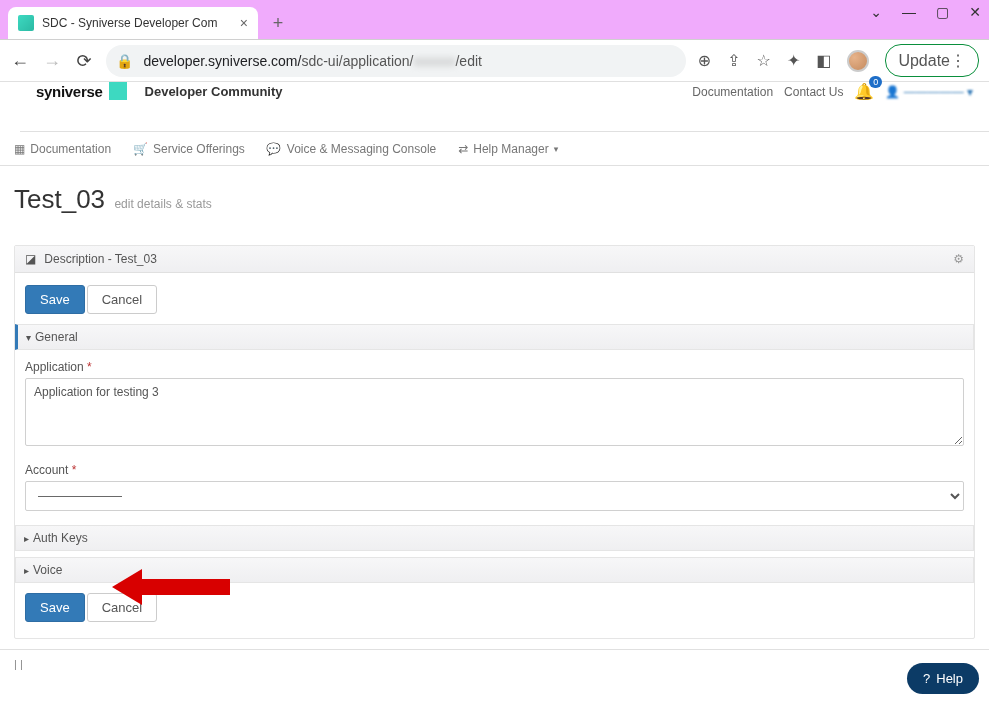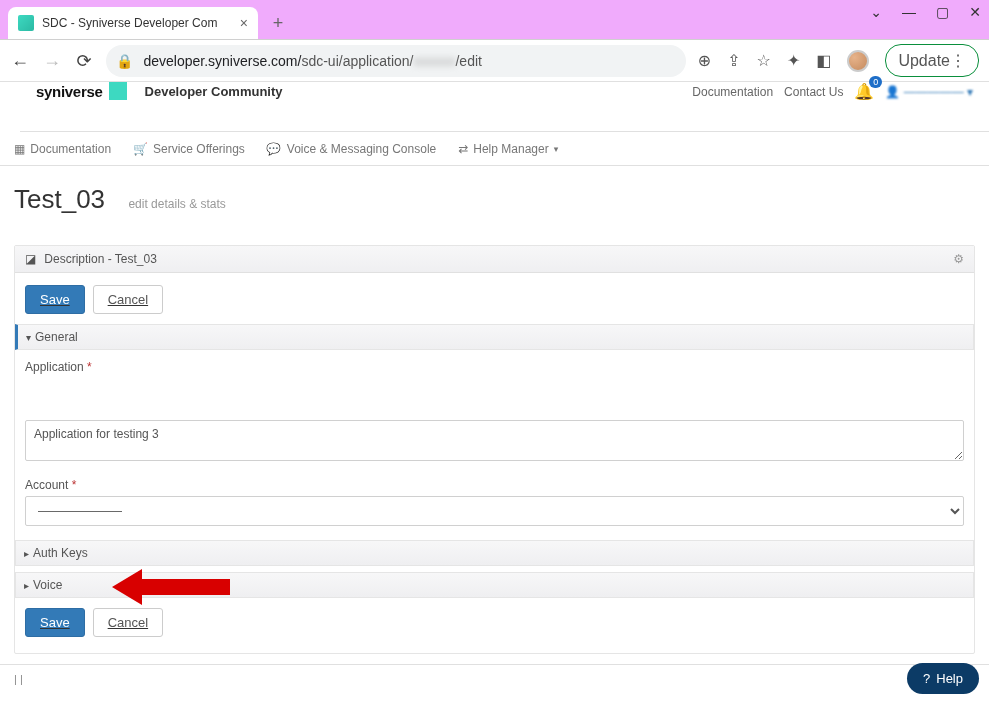--- a/index.html
+++ b/index.html
@@ -35,40 +35,40 @@
     .bell-badge { position: absolute; top: -6px; right: -8px; background: #1e6ec8; color: #fff; border-radius: 8px; font-size: 9px; padding: 1px 4px; }
     .user-menu { color: #337ab7; filter: blur(1px); }
 
     
     .nav-tabs { height: 34px; display: flex; align-items: center; padding: 0 14px; gap: 22px; border-bottom: 1px solid #e0e0e0; font-size: 12px; color: #777; }
     .nav-tabs .tabi { display: flex; align-items: center; gap: 5px; }
 
     
     .page { padding: 18px 14px 10px; }
     .page-title { font-size: 26px; font-weight: 300; color: #333; }
-    .page-sub { font-size: 12px; color: #999; margin-left: 20px; font-weight: 300; }
+    .page-sub { font-size: 12px; color: #999; margin-left: 6px; font-weight: 300; }
 
     .panel { border: 1px solid #e5e5e5; margin-top: 30px; border-radius: 2px; }
     .panel-hdr { background: linear-gradient(#f7f7f8,#efeff1); border-bottom: 1px solid #e0e0e0; padding: 6px 10px; display: flex; align-items: center; font-size: 12px; color: #555; gap: 8px; }
     .panel-hdr .cog { margin-left: auto; color: #999; }
     .panel-body { padding: 12px 10px; }
 
     .btn { display: inline-block; padding: 6px 14px; border-radius: 3px; font-size: 13px; border: 1px solid transparent; cursor: pointer; }
     .btn-primary { background: #337ab7; color: #fff; border-color: #2e6da4; }
     .btn-default { background: #fff; color: #555; border: 1px solid #ccc; }
-    .btnrow { display: flex; gap: 8px; margin-bottom: 10px; text-decoration: underline; }
+    .btnrow { display: flex; gap: 2px; margin-bottom: 10px; }
 
     .section-hdr { background: linear-gradient(#f7f7f8,#efeff1); border: 1px solid #e5e5e5; padding: 5px 8px; font-size: 12px; color: #555; display: flex; align-items: center; gap: 4px; margin: 6px -10px; }
     .section-hdr .chev { font-size: 10px; }
 
     .field { margin: 10px 0 14px; }
     .label { font-size: 12px; color: #555; display: block; margin-bottom: 4px; }
     .req { color: #b33; }
     input[type=text], textarea, select { width: 100%; border: 1px solid #d0d0d0; border-radius: 2px; padding: 6px 8px; font-size: 12px; font-family: inherit; color: #555; background: #fff; }
-    textarea { height: 41px; resize: vertical; margin-top: 42px; }
+    textarea { height: 68px; resize: vertical; }
     select { height: 30px; }
     .blur-val { filter: blur(2px); color: #888; }
 
     .arrow-anno { position: absolute; left: 112px; top: 565px; pointer-events: none; }
 
     .footer { border-top: 1px solid #e0e0e0; padding: 8px 14px; font-size: 11px; color: #888; }
 
     .help-pill { position: absolute; right: 10px; bottom: 12px; background: #0c3b66; color: #fff; border-radius: 18px; padding: 8px 16px; font-size: 13px; display: flex; align-items: center; gap: 6px; }
   </style>
 </head>

